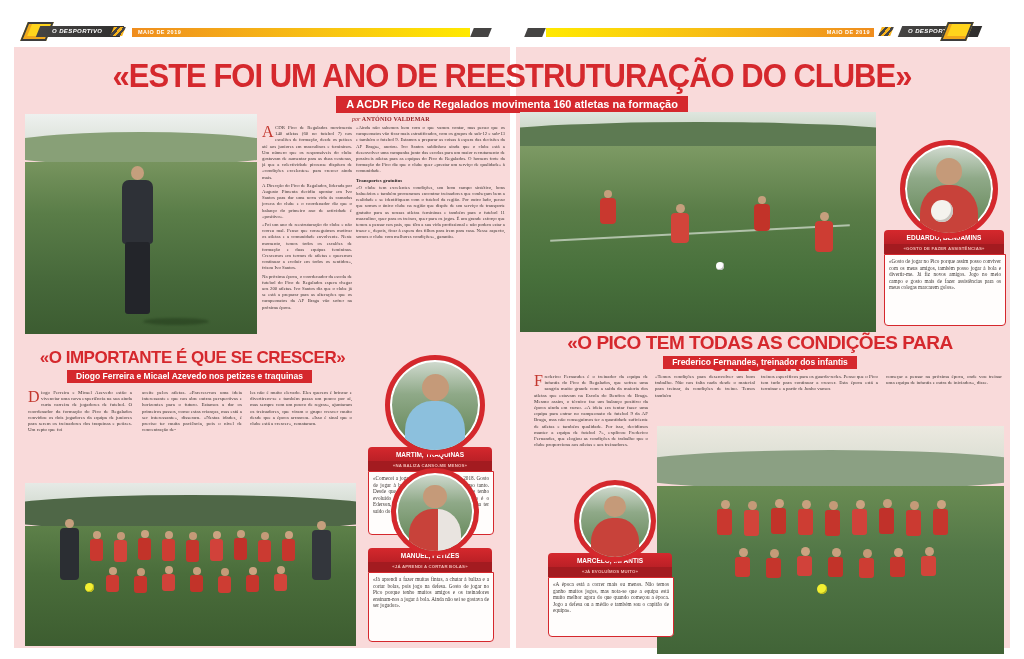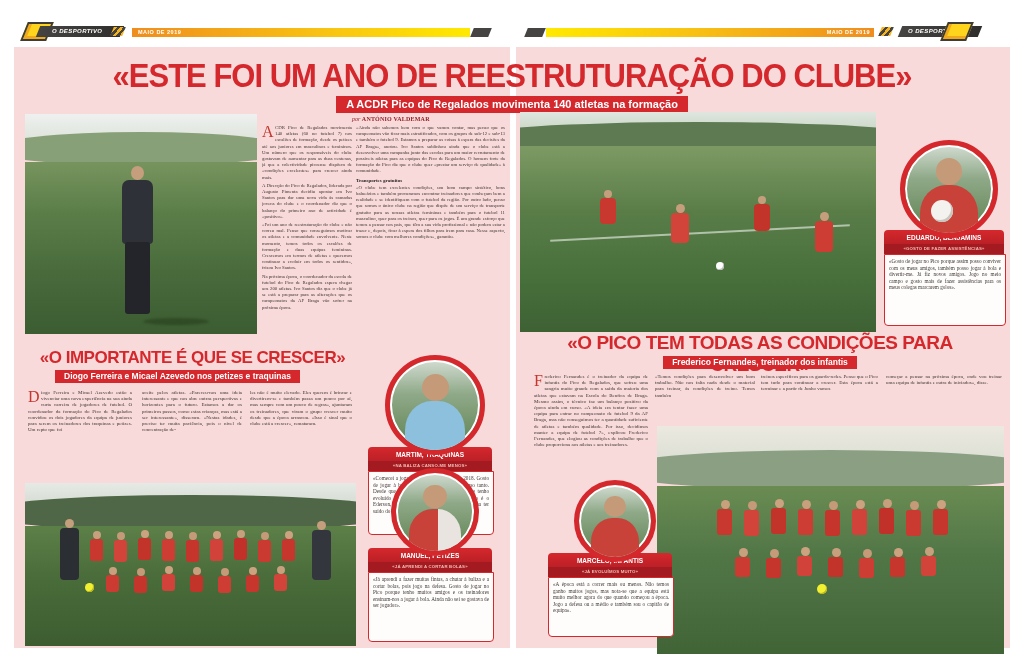--- a/index.html
+++ b/index.html
@@ -92,21 +92,21 @@
 
 <div class="hdr-cap" style="left:526px;"></div>
 <div class="hdr-strip r" style="left:546px;width:328px;"></div>
 <div class="hdr-date" style="left:802px;width:68px;text-align:right;">MAIO DE 2019</div>
 <div class="logo-stripes" style="left:880px;top:27px;"></div>
 <div class="logo-band" style="left:900px;top:26px;width:72px;padding-left:8px;"><span>O DESPORTIVO</span></div>
 <div class="logo-diamond abs" style="left:944px;top:22px;"></div>
 
 <div class="main-headline">«ESTE FOI UM ANO DE REESTRUTURAÇÃO DO CLUBE»</div>
 <div class="kicker-wrap" style="left:0;top:96px;width:1024px;">
-  <span class="kicker">A ACDR Pico de Regalados movimenta 140 atletas na formação</span>
+  <span class="kicker">A ACDR Pico de Regalados movimenta 160 atletas na formação</span>
 </div>
 
 <div class="photo" style="left:25px;top:114px;width:232px;height:220px;">
   <div class="sky" style="height:34px;background:linear-gradient(180deg,#eef1ef,#d9e0d6);"></div>
   <div class="hills" style="top:18px;height:34px;background:#88a077;"></div>
   <div class="field" style="height:172px;background:linear-gradient(180deg,#77945e 0%,#5a7d48 30%,#46683a 70%,#3c5c31 100%);"></div>
   <div class="shadow" style="left:118px;top:204px;width:66px;height:7px;"></div>
   <div class="figure-head" style="left:106px;top:52px;width:13px;height:14px;"></div>
   <div class="figure-body" style="left:97px;top:66px;width:31px;height:64px;background:#2e3137;border-radius:7px 7px 4px 4px;"></div>
   <div class="figure-body" style="left:100px;top:128px;width:25px;height:72px;background:#23252a;border-radius:3px;"></div>
@@ -121,21 +121,21 @@
   <p>«Foi um ano de reestruturação do clube e não correu mal. Penso que conseguimos motivar os atletas e a comunidade envolvente. Neste momento, temos todos os escalões de formação e duas equipas femininas. Crescemos em termos de atletas e queremos continuar a evoluir em todos os sentidos», frisou Ivo Santos.</p>
   <p>Na próxima época, o coordenador da escola de futebol do Pico de Regalados espera chegar aos 200 atletas. Ivo Santos diz que o clube já se está a preparar para as alterações que os campeonatos da AF Braga vão sofrer na próxima época.</p>
 </div>
 <div class="bodycol" style="left:356px;top:125px;width:149px;height:220px;">
   <p>«Ainda não sabemos bem com o que vamos contar, mas penso que os campeonatos vão ficar mais estratificados, com os grupos de sub-12 e sub-13 e também o futebol 9. Estamos a preparar as coisas à espera das decisões da AF Braga», anotou. Ivo Santos sublinhou ainda que o clube está a desenvolver uma campanha junto das escolas para um maior recrutamento de possíveis atletas para as equipas do Pico de Regalados. O homem forte da formação do Pico diz que o clube quer «prestar um serviço de qualidade» à comunidade.</p>
   <div class="sec-head-inline">Transportes gratuitos</div>
   <p>«O clube tem excelentes condições, um bom campo sintético, bons balneários e também procuramos encontrar treinadores que conheçam bem a realidade e se identifiquem com o futebol da região. Por outro lado, penso que somos o único clube na região que dispõe de um serviço de transporte gratuito para as nossas atletas femininas e também para o futebol 11 masculino, quer para os treinos, quer para os jogos. É um grande esforço que temos a pensar nos pais, que têm a sua vida profissional e não podem estar a trazer e, depois, ficar à espera dos filhos para irem para casa. Nesse aspecto, somos o clube com melhores condições», garantiu.</p>
 </div>
 
 <div class="sec-headline" style="left:20px;top:348px;width:345px;font-size:17px;">«O IMPORTANTE É QUE SE CRESCER»</div>
-<div class="sec-kicker" style="left:5px;top:370px;width:345px;">
+<div class="sec-kicker" style="left:17px;top:370px;width:345px;">
   <span>Diogo Ferreira e Micael Azevedo nos petizes e traquinas</span>
 </div>
 <div class="bodycol" style="left:28px;top:390px;width:104px;height:90px;font-size:5px;">
   <p><span class="dropcap">D</span><span>iogo Ferreira e Micael Azevedo estão a vivenciar uma nova experiência na sua ainda curta carreira de jogadores de futebol. O coordenador da formação do Pico de Regalados convidou os dois jogadores da equipa de juniores para serem os treinadores dos traquinas e petizes. Um repto que foi</span></p>
 </div>
 <div class="bodycol" style="left:142px;top:390px;width:100px;height:90px;font-size:5px;">
   <p>aceite pelos atletas. «Pareceu-nos uma ideia interessante e que nos abre outras perspectivas e horizontes para o futuro. Estamos a dar os primeiros passos, como estas crianças, mas está a ser interessante», disseram. «Nestas idades, é preciso ter muita paciência, pois o nível de concentração de-</p>
 </div>
 <div class="bodycol" style="left:250px;top:390px;width:102px;height:90px;font-size:5px;">
   <p>les não é muito elevado. Eles querem é brincar e divertirem-se e também passa um pouco por aí, mas sempre com um pouco de regras», ajuntaram os treinadores, que viram o grupo crescer muito desde que a época arrancou. «Isso é sinal que o clube está a crescer», remataram.</p>

